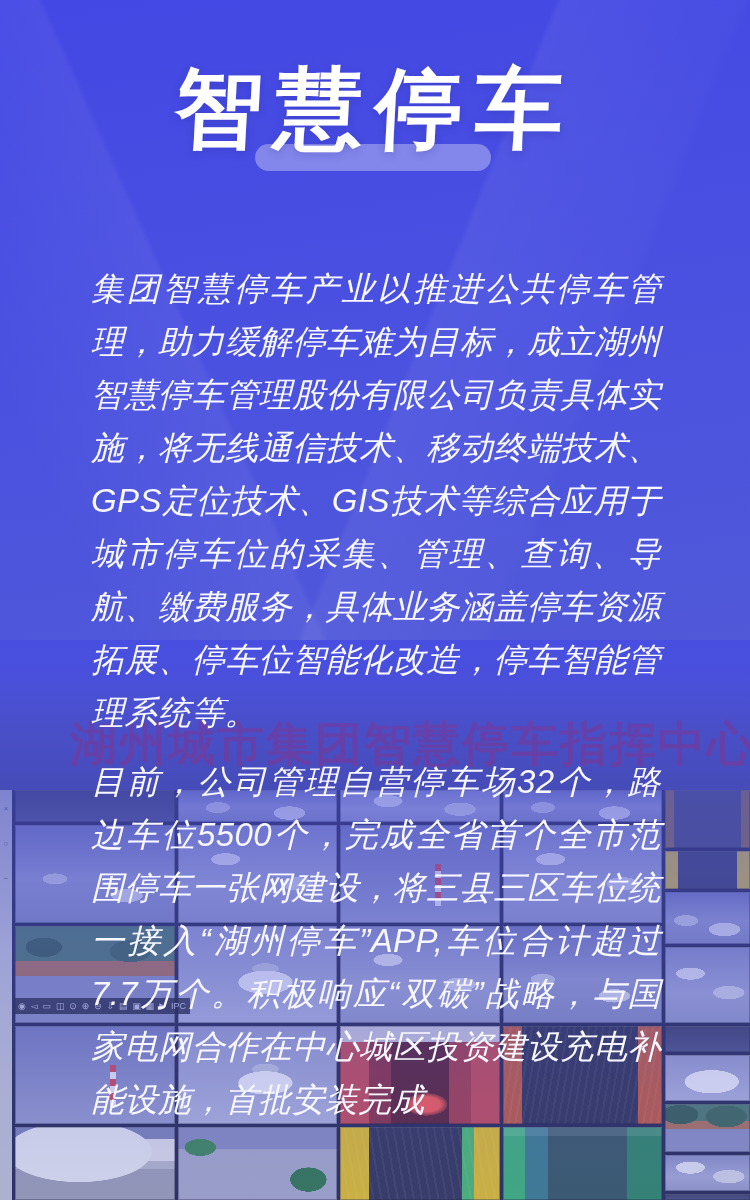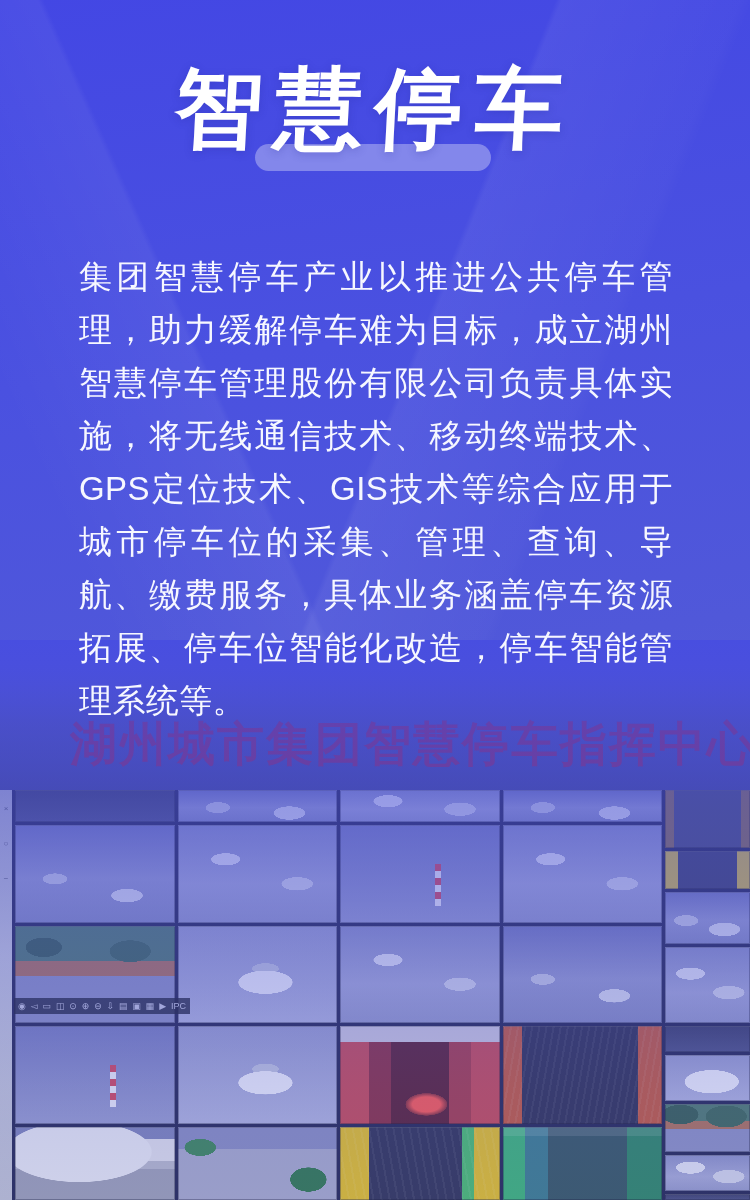--- a/index.html
+++ b/index.html
@@ -119,21 +119,21 @@
       rgba(86,92,205,0.26) 80%,
       rgba(90,96,200,0.2) 100%);
   }
 
   
   .article{
     position:absolute;left:75px;top:246px;width:602px;z-index:5;
     color:#f6f7ff;font-size:33px;line-height:53px;letter-spacing:0.4px;
     text-align:justify;
   }
-  .article p{margin:4px;}
+  .article p{margin:16px;font-style:italic;}
 </style>
 </head>
 <body>
 
 <div class="page">
   <div class="sheen sheen-a"></div>
   <div class="sheen sheen-b"></div>
 
   <section class="photo">
     <div class="wall">
@@ -197,14 +197,15 @@
         <span class="tb-ic">IPC</span>
       </div>
     <div class="overlay"></div>
   </section>
 
   <div class="hero-bar"></div>
   <h1 class="hero-title">智慧停车</h1>
 
   <article class="article">
     <p>集团智慧停车产业以推进公共停车管理，助力缓解停车难为目标，成立湖州智慧停车管理股份有限公司负责具体实施，将无线通信技术、移动终端技术、GPS定位技术、GIS技术等综合应用于城市停车位的采集、管理、查询、导航、缴费服务，具体业务涵盖停车资源拓展、停车位智能化改造，停车智能管理系统等。</p>
+    <p>目前，公司管理自营停车场32个，路边车位5500个，完成全省首个全市范围停车一张网建设，将三县三区车位统一接入“湖州停车”APP,车位合计超过7.7万个。积极响应“双碳”战略，与国家电网合作在中心城区投资建设充电补能设施，首批安装完成</p>
   </article>
 </div>
 
 </body></html>

